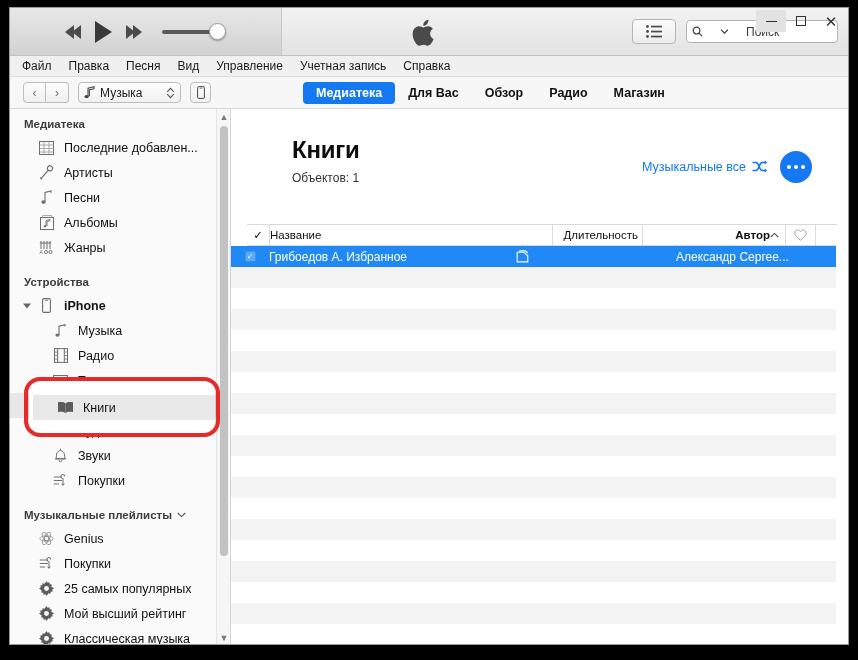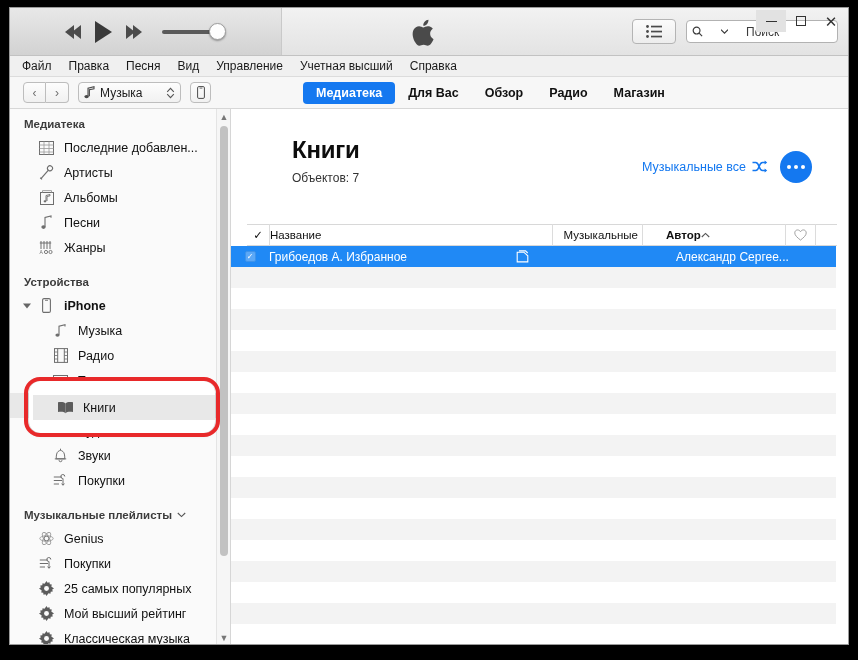--- a/index.html
+++ b/index.html
@@ -145,21 +145,21 @@
   .tbl-head {
     position:relative; height: 22px; margin: 0 11px 0 16px;
     border-top:1px solid #d8d8d8; border-bottom:1px solid #d8d8d8;
     display:flex; align-items:center; font-size:11.5px; color:#111;
   }
   .th { height:22px; display:flex; align-items:center; position:relative; }
   .th + .th { border-left:1px solid #dcdcdc; }
   .th-check { width: 22px; justify-content:center; }
   .th-name { flex:1; padding-left: 0; }
   .th-dur { width: 90px; justify-content:flex-end; padding-right: 4px; }
-  .th-auth { width: 143px; padding-left: 23px; font-weight:bold; justify-content:flex-start; padding-right: 6px; }
+  .th-auth { width: 143px; padding-left: 23px; font-weight:bold; justify-content:flex-end; padding-right: 6px; }
   .th-heart { width: 30px; justify-content:center; }
   .th-end { width: 22px; }
 
   .rows { position:relative; }
   .row { height: 21px; display:flex; align-items:center; font-size:12px; }
   .row.stripe { background:#f3f3f3; }
   .row.sel { background:#2089f5; color:#fff; }
   .row .c-check { width: 38px; display:flex; align-items:center; justify-content:center; }
   .row .c-name { flex:1; }
   .row .c-book { width: 60px; display:flex; align-items:center; }
@@ -256,21 +256,21 @@
         </div>
     </div>
   </div>
 
   <div class="menubar">
     <span>Файл</span>
     <span>Правка</span>
     <span>Песня</span>
     <span>Вид</span>
     <span>Управление</span>
-    <span>Учетная высший</span>
+    <span>Учетная запись</span>
     <span>Справка</span>
   </div>
 
   <div class="navbar">
     <div class="nav-left">
       <div class="arrow-grp">
         <div class="arr">‹</div>
         <div class="arr">›</div>
       </div>
       <div class="src-select">
@@ -328,38 +328,38 @@
               <rect x="8.5" y="0.8" width="5" height="5" rx="2.5" transform="rotate(40 11 3.3)" fill="none" stroke="#6e6e6e" stroke-width="1.1"></rect>
               <line x1="9.2" y1="5.4" x2="2" y2="13.6" stroke="#6e6e6e" stroke-width="1.2"></line>
               <line x1="1.2" y1="12.8" x2="3" y2="14.4" stroke="#6e6e6e" stroke-width="1.2"></line>
             </svg>
           </span>
           <span>Артисты</span>
         </div>
 
         <div class="sb-item">
           <span class="ico">
+            <svg width="11" height="15" viewBox="0 0 11 15">
+              <path d="M4 11.8V2.4l6-1.5v1.9" fill="none" stroke="#6e6e6e" stroke-width="1.1"></path>
+              <ellipse cx="2.5" cy="12.1" rx="2.2" ry="1.8" fill="#6e6e6e"></ellipse>
+            </svg>
+          </span>
+          <span>Песни</span>
+        </div>
+
+        <div class="sb-item">
+          <span class="ico">
             <svg width="14" height="15" viewBox="0 0 14 15">
               <rect x="0.5" y="2.5" width="13" height="12" fill="none" stroke="#6e6e6e" stroke-width="1"></rect>
               <path d="M2.5 2.5 L2.5 0.6 L11.5 0.6 L11.5 2.5" fill="none" stroke="#9a9a9a" stroke-width="0.9"></path>
               <path d="M6 11V5.5l4-1v1.3l-3 .7V11" fill="none" stroke="#6e6e6e" stroke-width="0.9"></path>
               <ellipse cx="5" cy="11.3" rx="1.4" ry="1.1" fill="#6e6e6e"></ellipse>
             </svg>
           </span>
           <span>Альбомы</span>
-        </div>
-
-        <div class="sb-item">
-          <span class="ico">
-            <svg width="11" height="15" viewBox="0 0 11 15">
-              <path d="M4 11.8V2.4l6-1.5v1.9" fill="none" stroke="#6e6e6e" stroke-width="1.1"></path>
-              <ellipse cx="2.5" cy="12.1" rx="2.2" ry="1.8" fill="#6e6e6e"></ellipse>
-            </svg>
-          </span>
-          <span>Песни</span>
         </div>
 
         <div class="sb-item">
           <span class="ico">
             <svg width="16" height="15" viewBox="0 0 16 15">
               <g stroke="#6e6e6e" stroke-width="1" fill="none">
                 <line x1="2" y1="1" x2="2" y2="9"></line>
                   <line x1="5" y1="1" x2="5" y2="9"></line>
                 <line x1="8" y1="1" x2="8" y2="9"></line>
                   <line x1="11" y1="1" x2="11" y2="9"></line>
@@ -542,21 +542,21 @@
         <div class="ar up">▲</div>
         <div class="thumb"></div>
         <div class="ar dn">▼</div>
       </div>
     </div>
 
     <div class="main">
 
       <div class="main-head">
         <div class="page-title">Книги</div>
-        <div class="page-sub">Объектов: 7</div>
+        <div class="page-sub">Объектов: 1</div>
         <div class="shuffle-wrap">
           <div class="shuffle-link">
             <span>Музыкальные все</span>
             <svg width="16" height="14" viewBox="0 0 16 14">
               <path d="M0.5 2.5h3.2c1.6 0 2.4 1.2 3.4 4s1.8 4 3.4 4h3.5" fill="none" stroke="#1478f0" stroke-width="1.5"></path>
               <path d="M0.5 10.5h3.2c1.6 0 2.4-1.2 3.4-4s1.8-4 3.4-4h3.5" fill="none" stroke="#1478f0" stroke-width="1.5"></path>
               <path d="M12.6 0.6l2.6 1.9-2.6 1.9z" fill="#1478f0"></path>
               <path d="M12.6 8.6l2.6 1.9-2.6 1.9z" fill="#1478f0"></path>
             </svg>
           </div>
@@ -564,21 +564,21 @@
             <i></i>
               <i></i>
               <i></i>
           </div>
         </div>
       </div>
 
       <div class="tbl-head">
         <div class="th th-check">✓</div>
         <div class="th th-name">Название</div>
-        <div class="th th-dur">Музыкальные</div>
+        <div class="th th-dur">Длительность</div>
         <div class="th th-auth">
           <span>Автор</span>
           <svg width="9" height="6" viewBox="0 0 9 6">
               <path d="M0.8 5 L4.5 1.4 L8.2 5" fill="none" stroke="#555" stroke-width="1.1"></path>
             </svg>
         </div>
         <div class="th th-heart">
           <svg width="13" height="12" viewBox="0 0 14 13">
             <path d="M7 12C3.5 9.2 0.8 7 0.8 4.2 0.8 2.3 2.2 1 3.9 1c1.2 0 2.3.7 3.1 1.9C7.8 1.7 8.9 1 10.1 1c1.7 0 3.1 1.3 3.1 3.2C13.2 7 10.5 9.2 7 12z" fill="none" stroke="#9a9a9a" stroke-width="1"></path>
           </svg>

